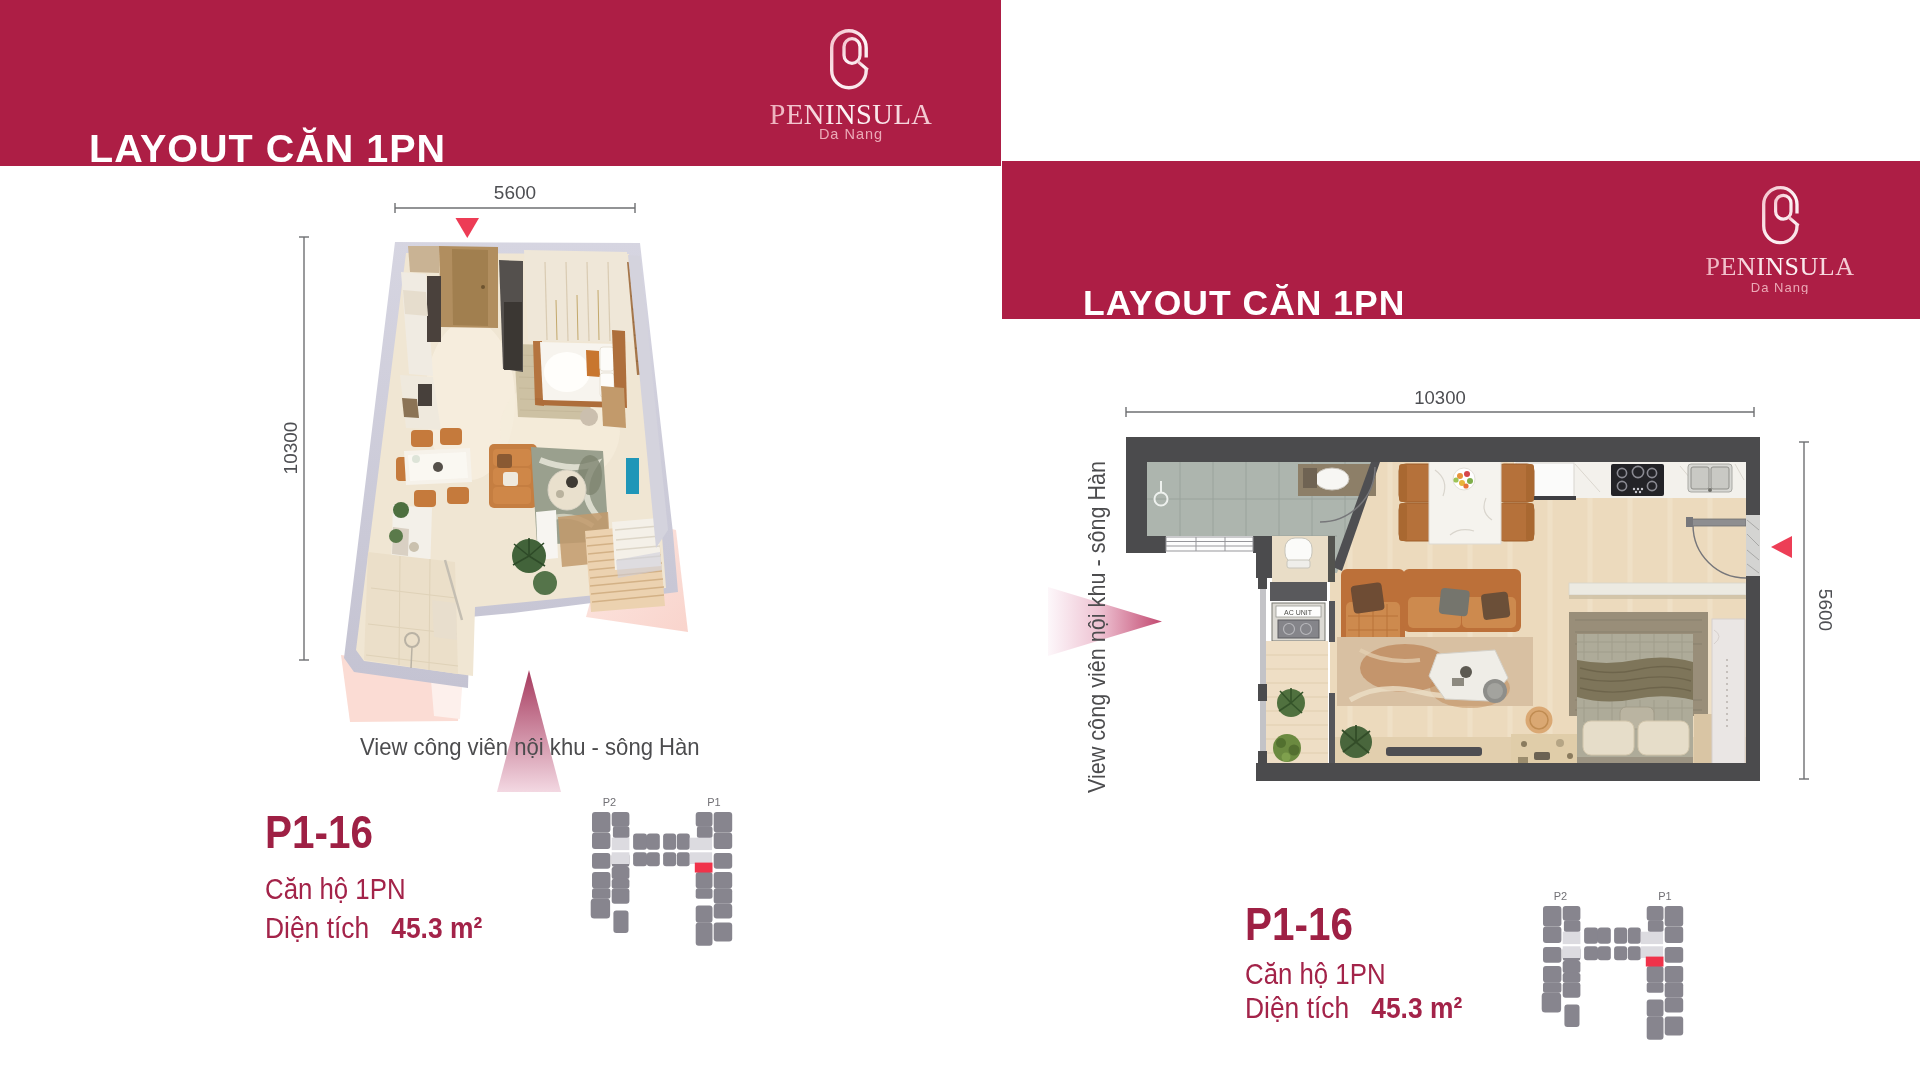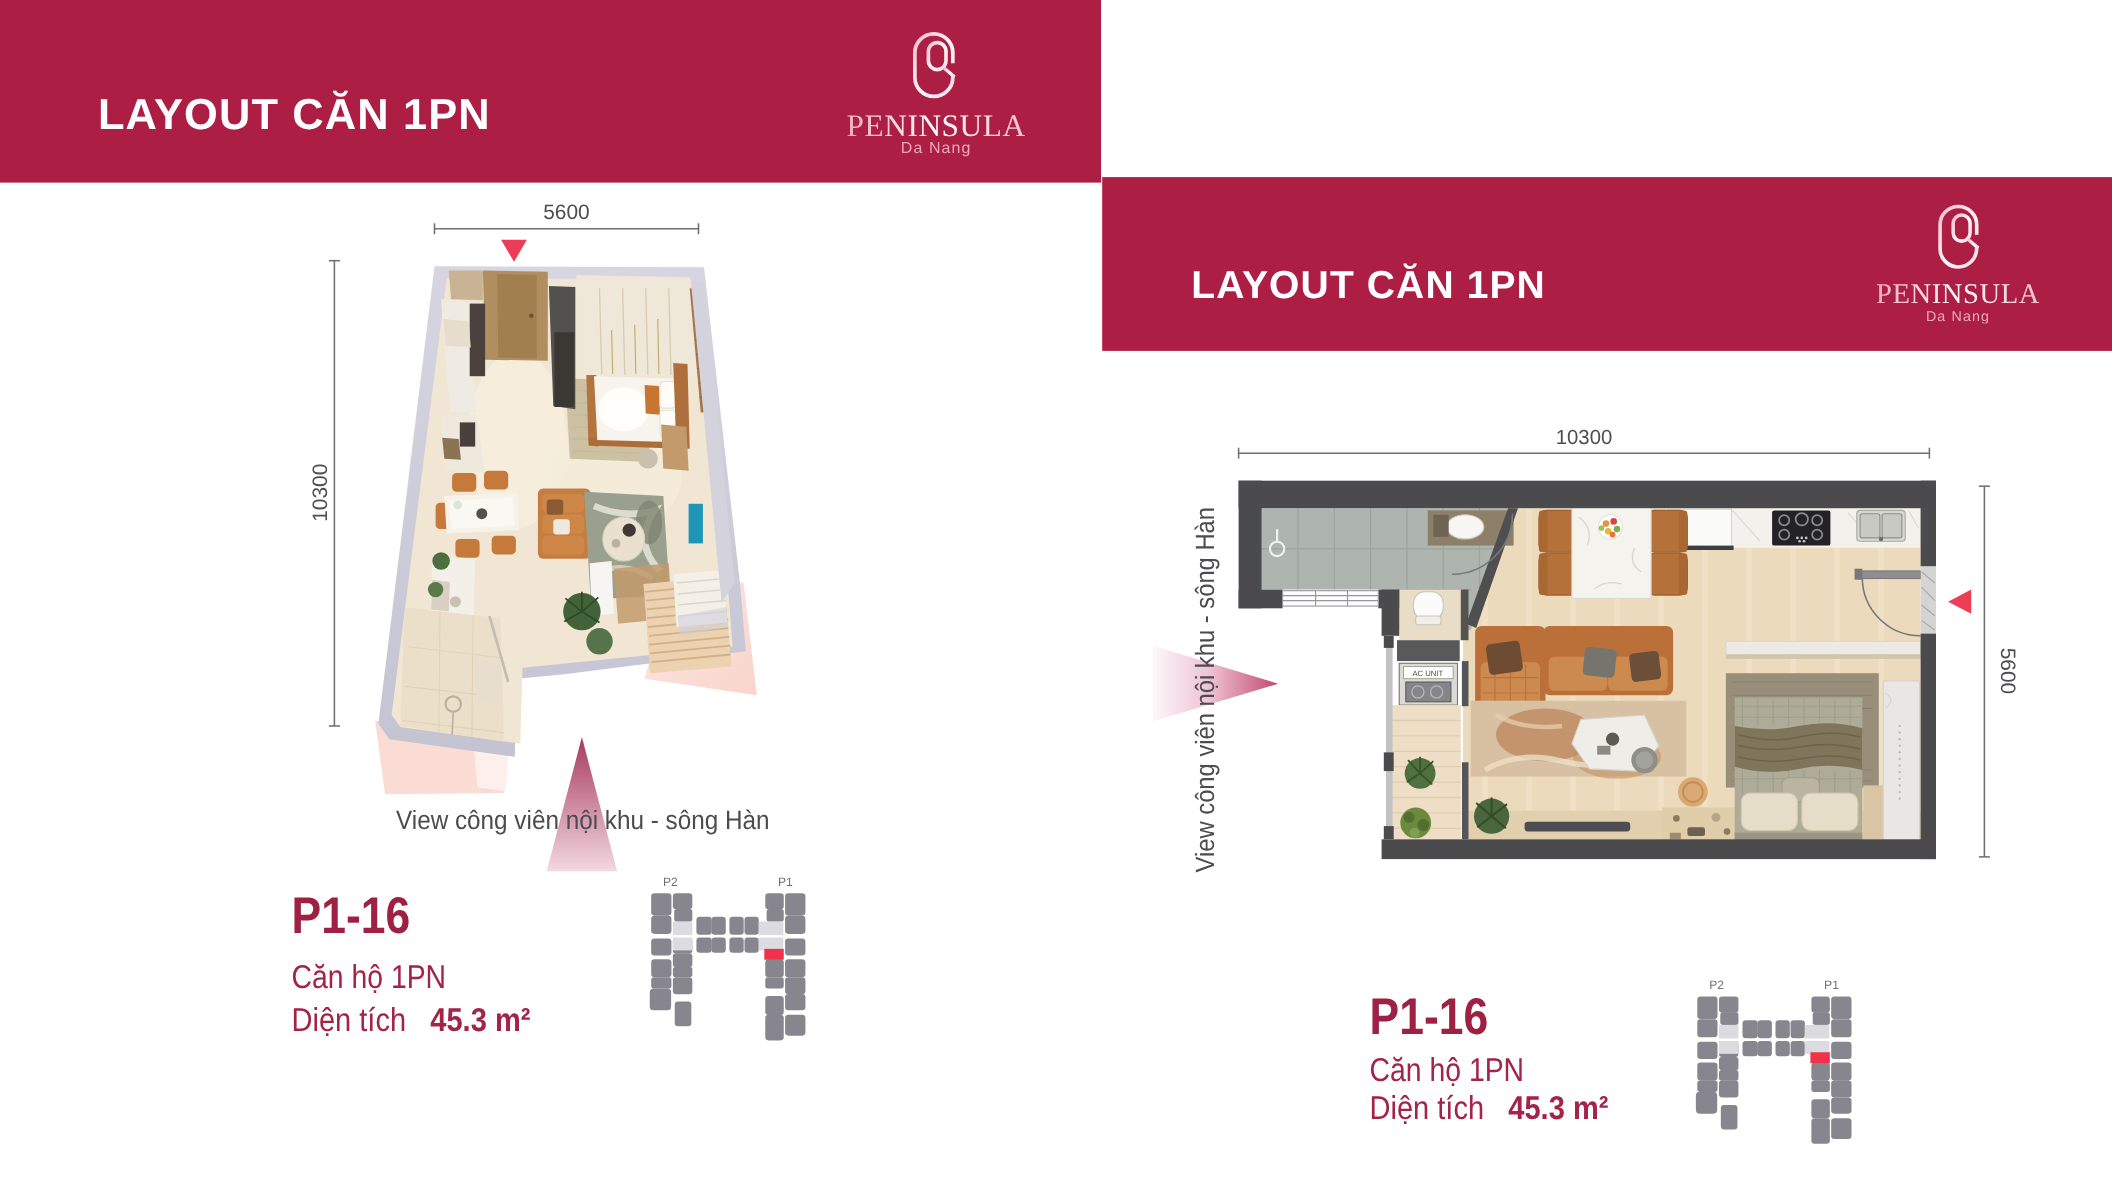--- a/index.html
+++ b/index.html
@@ -1,19 +1,19 @@
 <!DOCTYPE html>
 <html><head>
 <meta charset="utf-8">
 <style>
   html,body{margin:0;padding:0;background:#fff;width:1920px;height:1080px;overflow:hidden;}
   body{font-family:"Liberation Sans", sans-serif;position:relative;}
   .abs{position:absolute;} .txt{z-index:5;}
   .banner{background:#AD1E45;position:absolute;}
-  .h1{color:#fff;font-weight:bold;letter-spacing:1px;white-space:nowrap;}
+  .h1{color:#fff;font-weight:bold;letter-spacing:1px;white-space:nowrap;margin-top:44px;}
 </style>
 </head>
 <body>
 
 <div class="banner" style="left:0;top:0;width:1001px;height:166px;"></div>
 
 <div class="abs h1" style="left:89px;top:82px;font-size:39.5px;">LAYOUT CĂN 1PN</div>
 
 <div class="banner" style="left:1002px;top:161px;width:918px;height:158px;"></div>
 

